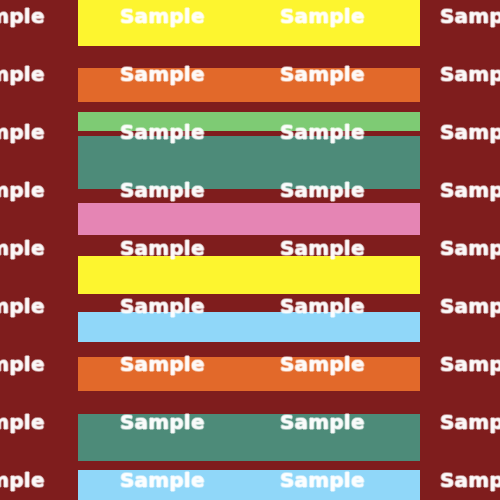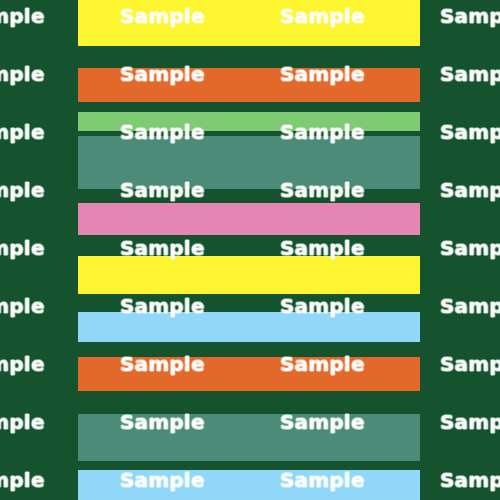--- a/index.html
+++ b/index.html
@@ -7,21 +7,21 @@
     padding: 0;
     background: #ffffff;
   }
   body {
     font-family: "DejaVu Sans", sans-serif;
   }
   #canvas {
     position: relative;
     width: 500px;
     height: 500px;
-    background: #14532d;
+    background: #7f1d1d;
     overflow: hidden;
     text-align: center;
   }
   
   #bands {
     position: absolute;
     left: 0;
     top: 0;
     width: 500px;
     height: 500px;

